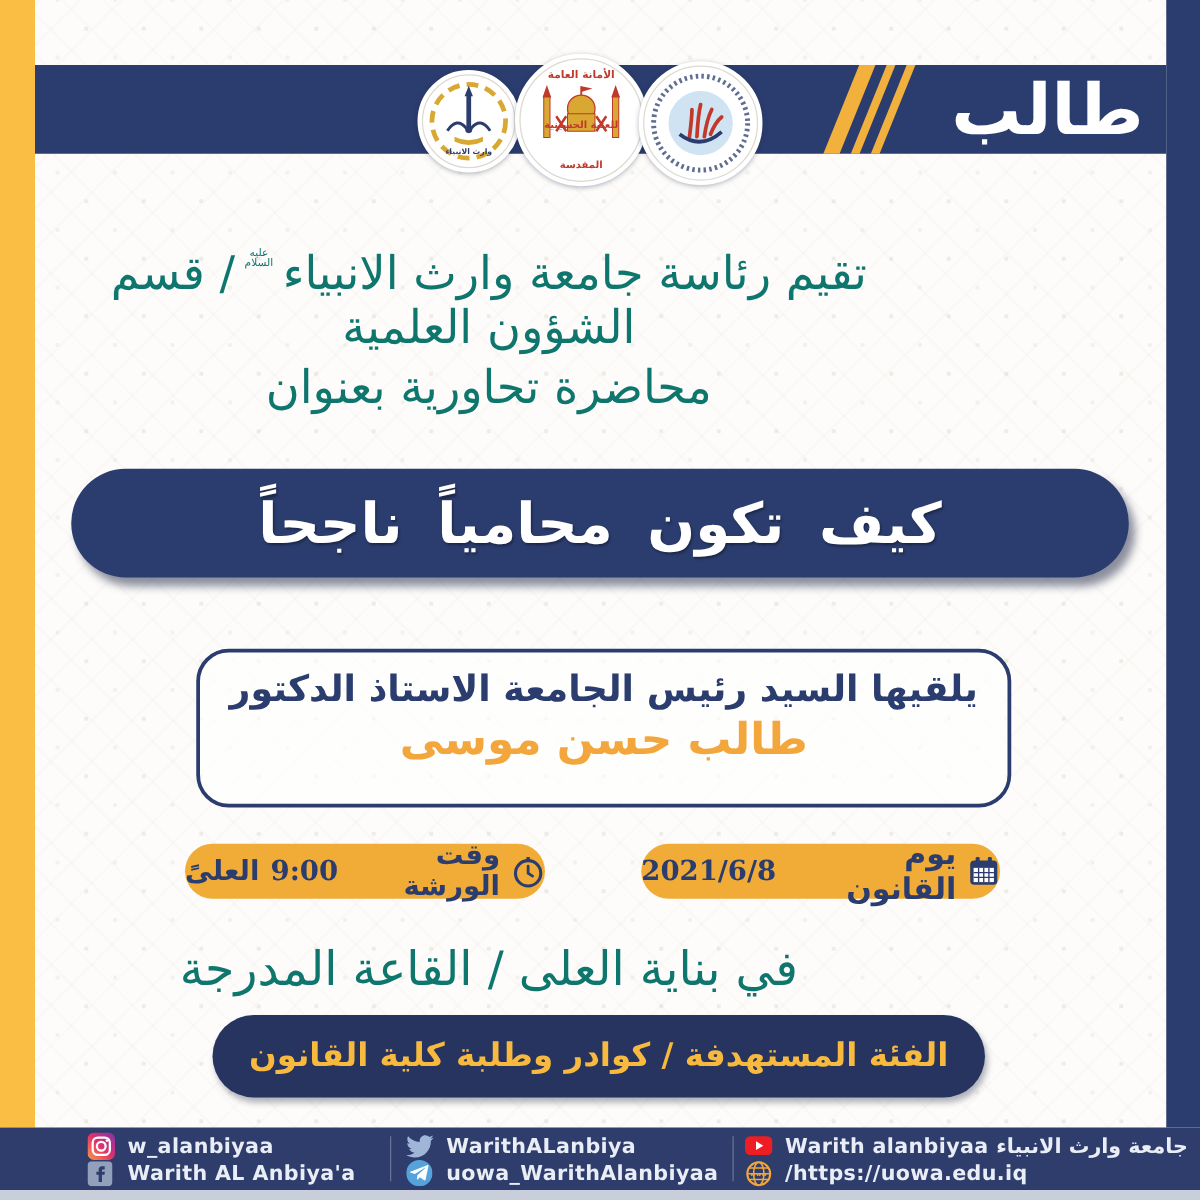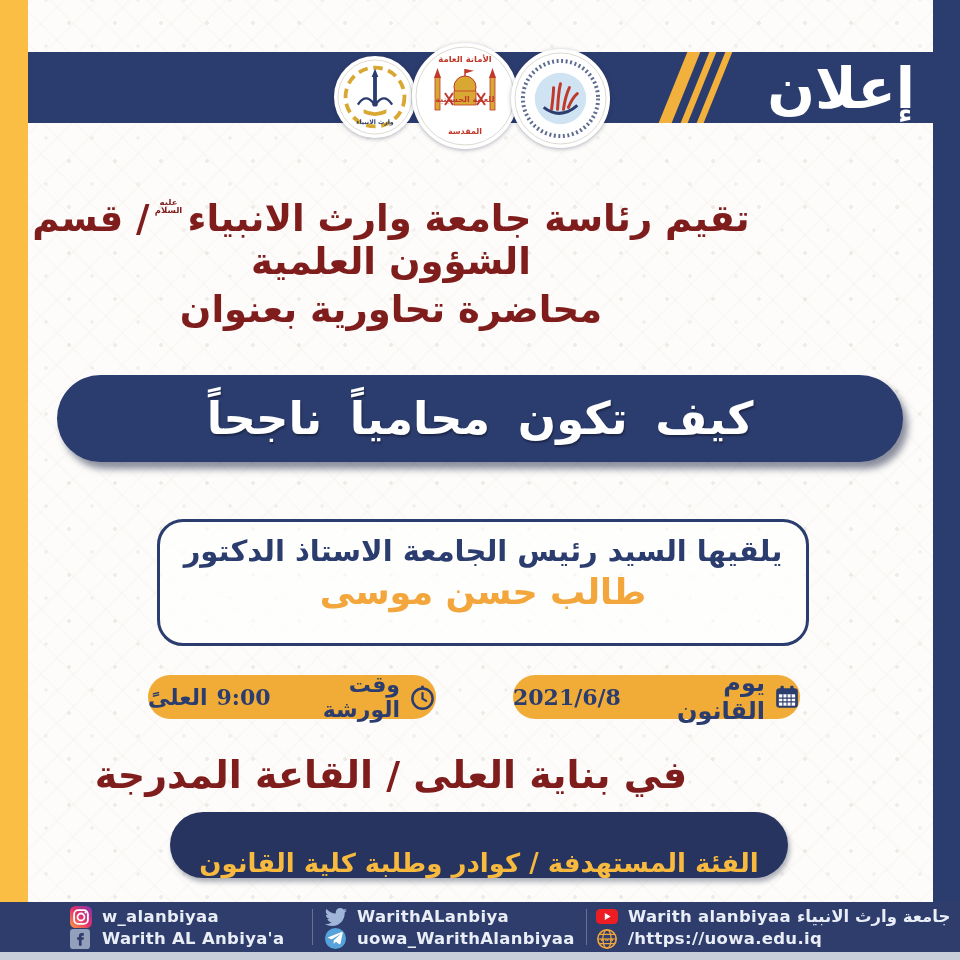--- a/index.html
+++ b/index.html
@@ -29,21 +29,21 @@
   .band-stripes i:first-child{width:13px;}
 
   .logo{position:absolute;border-radius:50%;background:#fff;border:3px solid #fff;
     box-shadow:0 1px 4px rgba(30,40,70,.35);}
   .logo svg{display:block;}
   .logo-univ{left:334px;top:56px;width:76px;height:76px;}
   .logo-shrine{left:412px;top:43px;width:100px;height:100px;}
   .logo-ministry{left:511px;top:49px;width:93px;height:93px;}
 
   
-  .center-line{left:28px;width:726px;text-align:center;color:#7f1d1d;font-weight:bold;direction:rtl;}
+  .center-line{left:28px;width:726px;text-align:center;color:#0f766e;font-weight:normal;direction:rtl;}
   .line1{top:197px;font-size:37px;}
   .line2{top:288px;font-size:37px;}
   .sws{display:inline-block;width:32px;font-size:8.5px;line-height:8px;
     vertical-align:18px;text-align:center;margin:0 3px;white-space:normal;}
 
   .title-pill{left:57px;top:375px;width:846px;height:87px;border-radius:46px;background:#2B3C6E;
     box-shadow:5px 7px 7px rgba(25,33,66,.5);display:flex;align-items:center;justify-content:center;}
   .title-pill span{color:#fff;font-size:45px;font-weight:bold;direction:rtl;word-spacing:12px;
     text-shadow:1px 2px 2px rgba(0,0,0,.35);}
 
@@ -56,21 +56,21 @@
     display:flex;align-items:center;justify-content:center;gap:9px;direction:rtl;
     color:#2B3C6E;font-weight:bold;}
   .time-pill{left:148px;top:675px;width:288px;font-size:22px;}
   .date-pill{left:513px;top:675px;width:287px;font-size:24px;}
   .num{font-family:"DejaVu Serif",serif;font-size:22px;direction:ltr;unicode-bidi:embed;}
   .pill-icon{display:flex;align-items:center;}
 
   .location{top:753px;font-size:38px;}
 
   .target-pill{left:170px;top:812px;width:618px;height:66px;border-radius:34px;background:#27345F;
-    display:flex;align-items:flex-end;justify-content:center;box-shadow:2px 4px 5px rgba(25,33,66,.35);}
+    display:flex;align-items:center;justify-content:center;box-shadow:2px 4px 5px rgba(25,33,66,.35);}
   .target-pill span{color:#F7B93E;font-size:26px;font-weight:bold;direction:rtl;}
 
   
   .footer{left:0;top:902px;width:960px;height:50px;background:#2E3D6B;}
   .fgroup{position:absolute;top:5px;display:flex;flex-direction:column;gap:3px;}
   .g1{left:70px;}.g2{left:325px;}.g3{left:596px;}
   .frow{display:flex;align-items:center;gap:10px;height:19px;color:#E9EDF6;
     font-size:16.5px;font-weight:bold;letter-spacing:.3px;white-space:nowrap;}
   .ficon{display:flex;align-items:center;width:22px;height:22px;}
   .fsep{position:absolute;top:7px;width:1px;height:36px;background:rgba(255,255,255,.28);}
@@ -84,21 +84,21 @@
 
   <div class="layer gold-stripe"></div>
   <div class="layer navy-stripe"></div>
 
   <div class="layer band">
     <div class="band-stripes">
         <i></i>
         <i></i>
         <i></i>
       </div>
-    <div class="band-title">إعلان</div>
+    <div class="band-title">طالب</div>
   </div>
 
   <div class="layer logo logo-univ">
     <svg viewBox="0 0 80 80" width="76" height="76">
       <circle cx="40" cy="40" r="39" fill="#ffffff" stroke="#ddd9d0" stroke-width="1"></circle>
       <circle cx="40" cy="40" r="31" fill="none" stroke="#D9A833" stroke-width="4" stroke-dasharray="10 6"></circle>
       <rect x="38" y="18" width="4" height="27" fill="#2B3C6E"></rect>
       <polygon points="40,10 36.5,19 43.5,19" fill="#2B3C6E"></polygon>
       <circle cx="40" cy="47" r="3" fill="#2B3C6E"></circle>
       <path d="M22 48 Q30 36 38 46" stroke="#2B3C6E" stroke-width="2.5" fill="none"></path>

